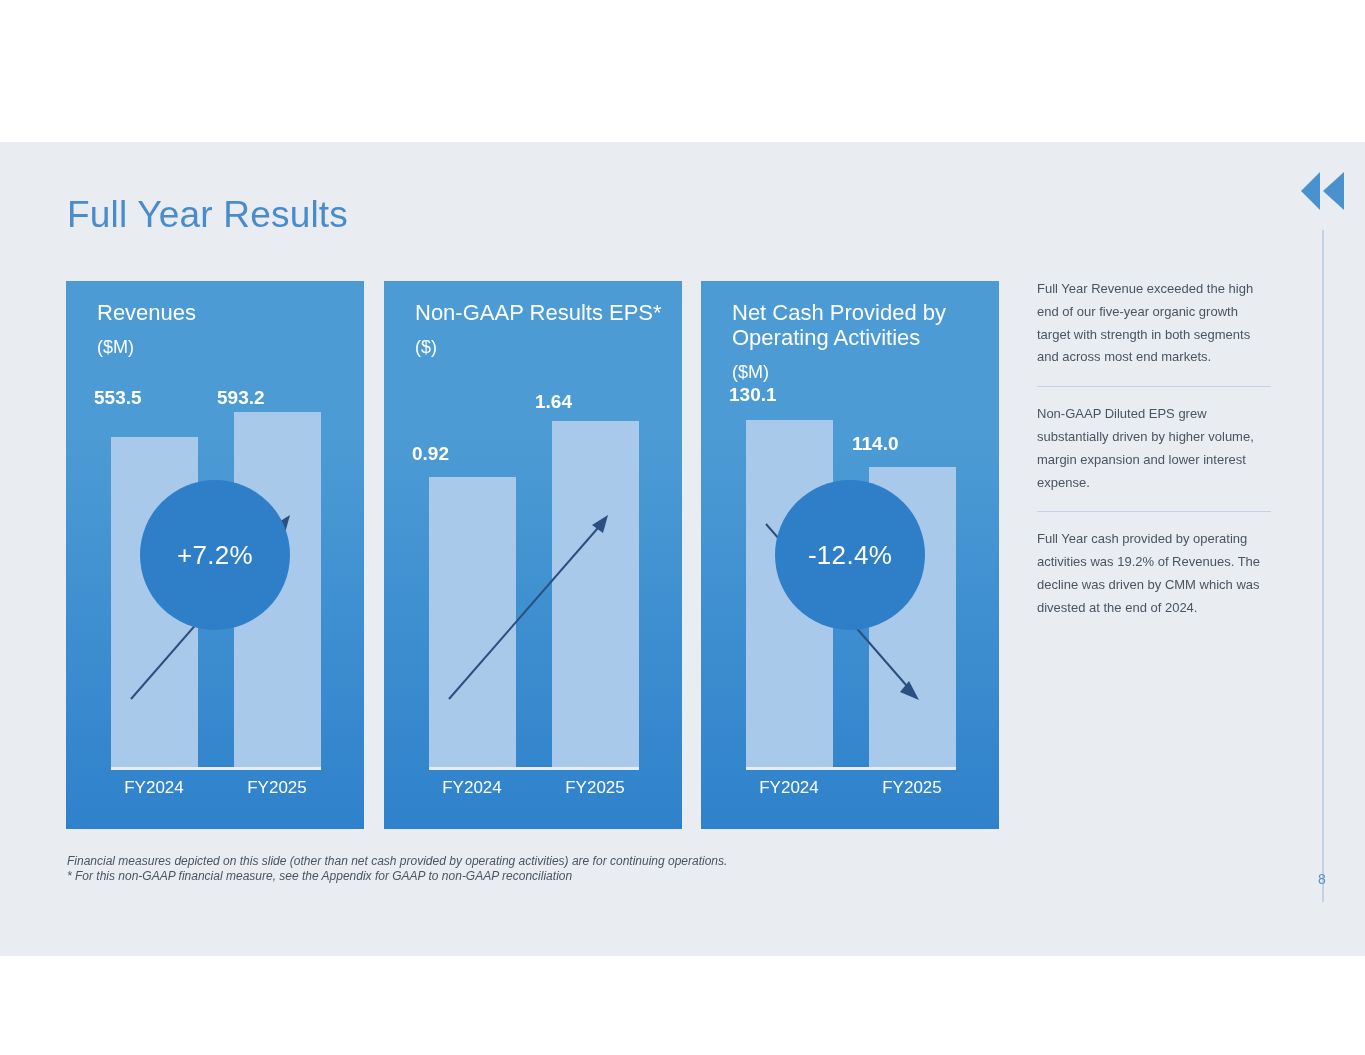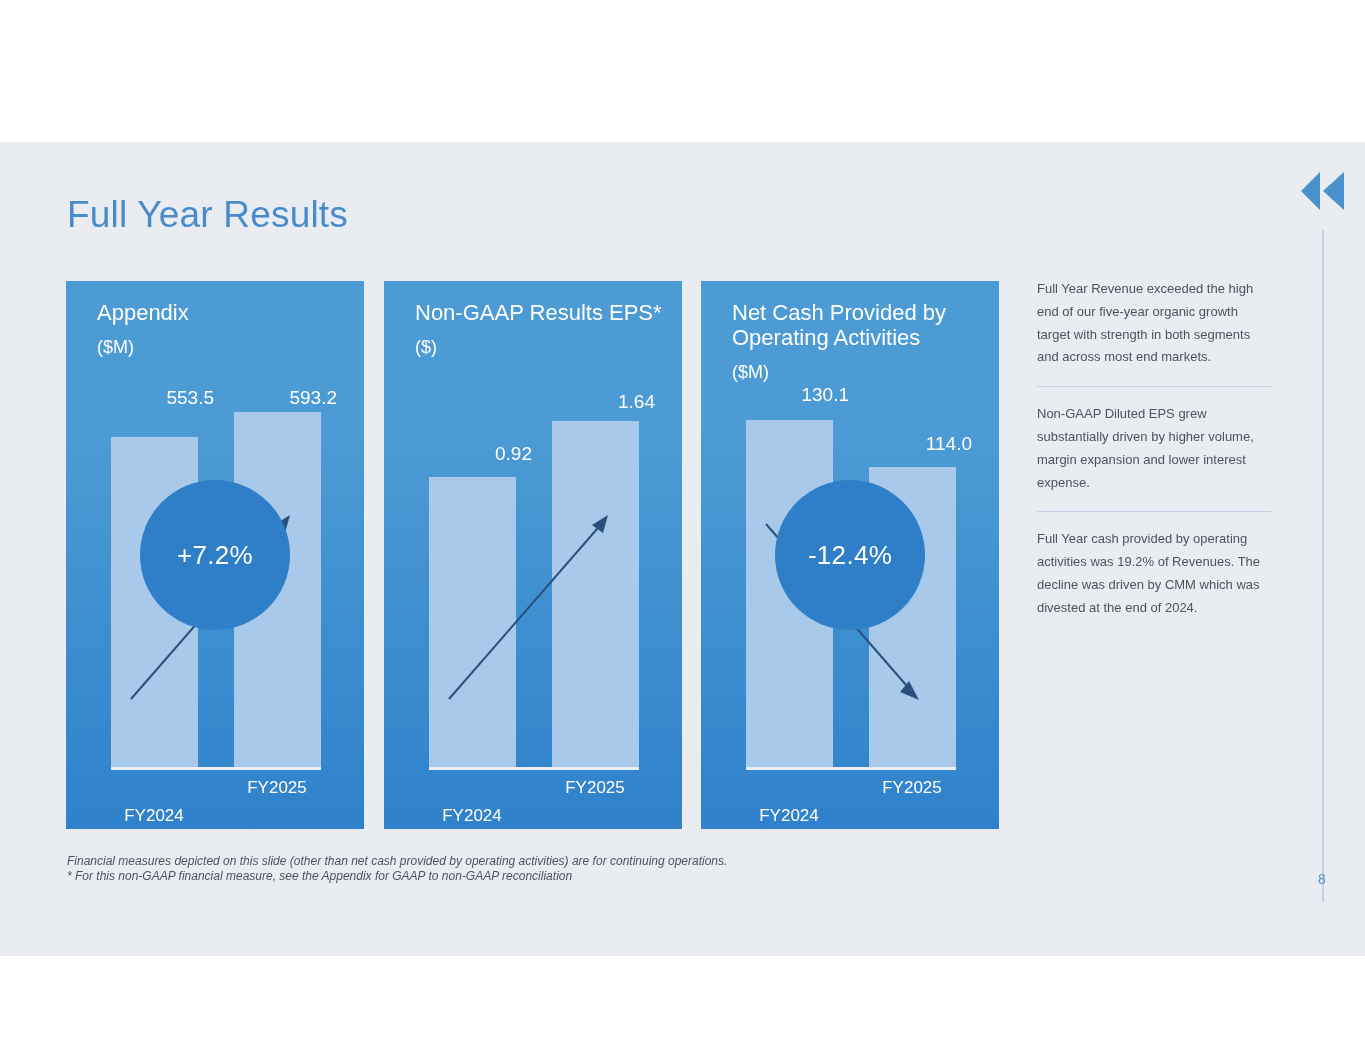--- a/index.html
+++ b/index.html
@@ -91,23 +91,23 @@
     position: absolute;
     background: #a9c9ea;
     width: 87px;
   }
   .bar-a { left: 45px; }
   .bar-b { left: 168px; }
 
   .bar-label {
     position: absolute;
     width: 120px;
-    text-align: right;
+    text-align: left;
     font-size: 19px;
-    font-weight: normal;
+    font-weight: bold;
     color: #ffffff;
   }
   .bl-a { left: 28px; }
   .bl-b { left: 151px; }
 
   .axis-line {
     position: absolute;
     left: 45px;
     top: 486px;
     width: 210px;
@@ -115,21 +115,21 @@
     background: #e7eef8;
   }
   .axis-tick {
     position: absolute;
     top: 497px;
     width: 120px;
     text-align: center;
     font-size: 17px;
     color: #ffffff;
   }
-  .at-a { left: 28px; margin-top: 28px; }
+  .at-a { left: 28px; }
   .at-b { left: 151px; }
 
   
   .badge {
     position: absolute;
     left: 74px;
     top: 199px;
     width: 150px;
     height: 150px;
     border-radius: 50%;
@@ -201,21 +201,21 @@
     <svg width="52" height="42" viewBox="0 0 52 42">
       <path d="M22 2 L22 40 L3 21 Z" fill="#4a92cd"></path>
       <path d="M46 2 L46 40 L25 21 Z" fill="#4a92cd"></path>
     </svg>
   </div>
   <div id="logo-rule"></div>
 
   <div id="page-title">Full Year Results</div>
 
   <div class="panel" id="panel-0">
-    <div class="panel-title">Appendix</div>
+    <div class="panel-title">Revenues</div>
     <div class="panel-unit unit-1line">($M)</div>
 
     <div class="bar-label bl-a" style="top:106px">553.5</div>
     <div class="bar-label bl-b" style="top:106px">593.2</div>
 
     <div class="bar bar-a" style="top:156px;height:330px"></div>
     <div class="bar bar-b" style="top:131px;height:355px"></div>
 
     <svg class="arrow-svg" viewBox="0 0 298 548">
       <line x1="65" y1="418" x2="220" y2="240" stroke="#2b4f7e" stroke-width="2"></line>

